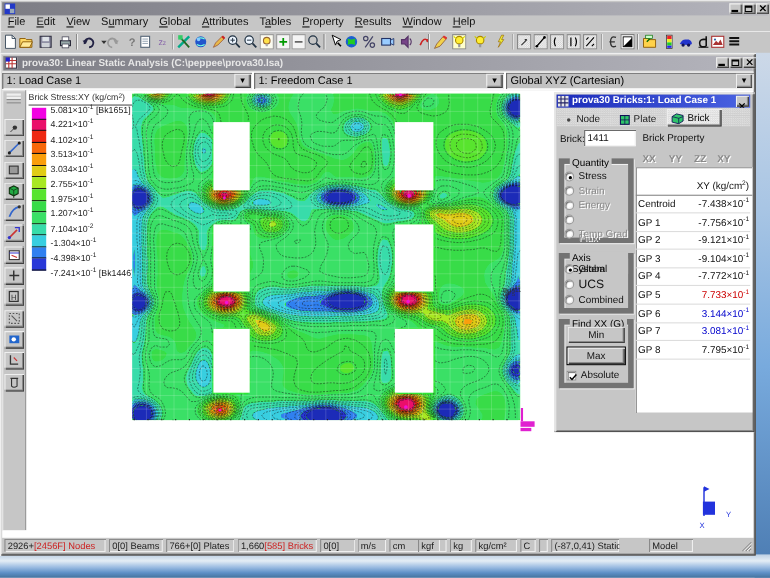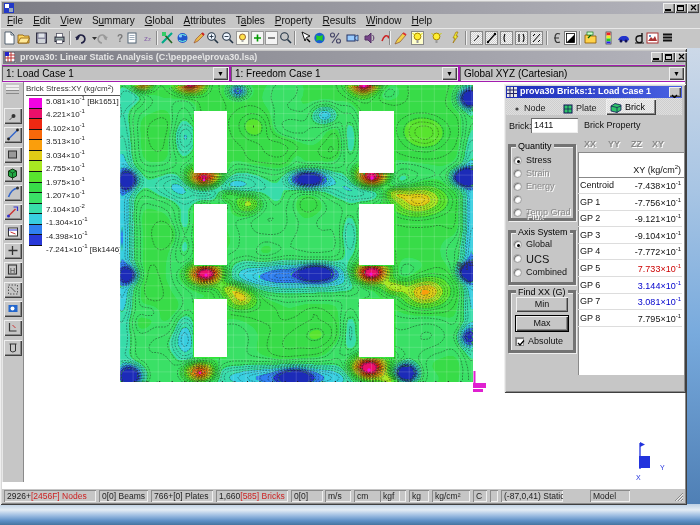--- a/index.html
+++ b/index.html
@@ -3,21 +3,21 @@
 *{margin:0;padding:0;box-sizing:border-box;font-family:"Liberation Sans",sans-serif;}
 html,body{width:700px;height:525px;overflow:hidden;}
 #root{position:absolute;top:0;left:0;width:700px;height:525px;background:#c6c6c6;}
 .abs{position:absolute;}
 .out2{box-shadow:inset 1px 1px 0 #efefef, inset -1px -1px 0 #404040, inset 2px 2px 0 #d8d8d8, inset -2px -2px 0 #8a8a8a;}
 .in{box-shadow:inset 1px 1px 0 #6a6a6a, inset -1px -1px 0 #efefef;}
 .btn{background:#c6c6c6;box-shadow:inset 1px 1px 0 #efefef, inset -1px -1px 0 #404040, inset -2px -2px 0 #8a8a8a;}
 .cap{height:12px;background:linear-gradient(90deg,#7d7d85,#b4b4bc);color:#e6e6e6;font-size:9px;font-weight:bold;line-height:12px;white-space:nowrap;}
 .tbtn{width:12px;height:10px;font-size:8px;line-height:9px;text-align:center;color:#000;}
 .gt{color:#8a8a8a;text-shadow:1px 1px 0 #fff;}
-.grp{border:3px solid #737373;box-shadow:1px 1px 0 #efefef, inset 1px 1px 0 #efefef;}
+.grp{border:5px solid #737373;box-shadow:1px 1px 0 #efefef, inset 1px 1px 0 #efefef;}
 .grp .lbl{position:absolute;top:-6px;left:5px;background:#c6c6c6;padding:0 2px;font-size:9px;}
 .radio{width:9px;height:9px;border-radius:50%;background:#fff;box-shadow:inset 1px 1px 1px #707070, inset -1px -1px 0 #efefef;border:1px solid #9a9a9a;}
 .rdot{position:absolute;left:2.5px;top:2.5px;width:3px;height:3px;border-radius:50%;background:#000;}
 .cb{width:9px;height:9px;background:#fff;box-shadow:inset 1px 1px 1px #707070;border:1px solid #8a8a8a;font-size:9px;line-height:8px;font-weight:bold;text-align:center;}
 .mi{display:inline-block;margin:0 5px;}
 .cell{position:absolute;top:1px;height:12px;box-shadow:inset 1px 1px 0 #8a8a8a, inset -1px -1px 0 #efefef;font-size:8.5px;line-height:12px;padding-left:3px;white-space:nowrap;overflow:hidden;color:#222;}
 </style></head><body>
 <div id="root">
   <svg width="0" height="0" style="position:absolute">
       <defs>
@@ -261,21 +261,21 @@
           <div style="position:absolute;left:2px;bottom:2px;width:6px;height:2px;background:#000;"></div>
         </div>
       <div class="abs btn tbtn" style="left:660px;top:1px;">
           <div style="position:absolute;left:2px;top:2px;width:7px;height:6px;border:1px solid #000;border-top-width:2px;"></div>
         </div>
       <div class="abs btn tbtn" style="left:672px;top:1px;"><svg width="7" height="7" style="margin-top:1px">
             <path d="M1 1 L6 6 M6 1 L1 6" stroke="#000" stroke-width="1.2"></path>
           </svg></div>
     </div>
 
-    <div class="abs" style="left:2px;top:17px;width:683px;height:17px;background:#a21caf;">
+    <div class="abs" style="left:2px;top:17px;width:683px;height:17px;background:#ffffff;">
       <div class="abs in" style="left:0px;top:1px;width:227px;height:15px;background:#c2c2c2;font-size:10px;line-height:15px;padding-left:4px;">1: Load Case 1<div class="abs btn" style="right:1px;top:1px;width:15px;height:13px;text-align:center;font-size:7px;line-height:13px;">▼</div></div>
       <div class="abs in" style="left:229px;top:1px;width:227px;height:15px;background:#c2c2c2;font-size:10px;line-height:15px;padding-left:4px;">1: Freedom Case 1<div class="abs btn" style="right:1px;top:1px;width:15px;height:13px;text-align:center;font-size:7px;line-height:13px;">▼</div></div>
       <div class="abs in" style="left:458px;top:1px;width:225px;height:15px;background:#c2c2c2;font-size:10px;line-height:15px;padding-left:4px;">Global XYZ (Cartesian)<div class="abs btn" style="right:1px;top:1px;width:15px;height:13px;text-align:center;font-size:7px;line-height:13px;">▼</div></div>
     </div>
 
     <div class="abs" style="left:2px;top:34px;width:683px;height:407px;background:#fff;">
 
       <div class="abs" style="left:0;top:0;width:22px;height:400px;background:#c6c6c6;box-shadow:inset -1px 0 0 #8a8a8a, inset 1px 1px 0 #e8e8e8;" id="lbar">
           <div class="abs" style="left:4px;top:3px;width:13px;height:9px;border-top:5px double #efefef;border-bottom:4px double #8a8a8a;"></div>
           <div class="abs btn" style="left:2px;top:26px;width:18px;height:16px;"><svg width="16" height="15" viewBox="0 0 15 15" style="margin:0 1px">

